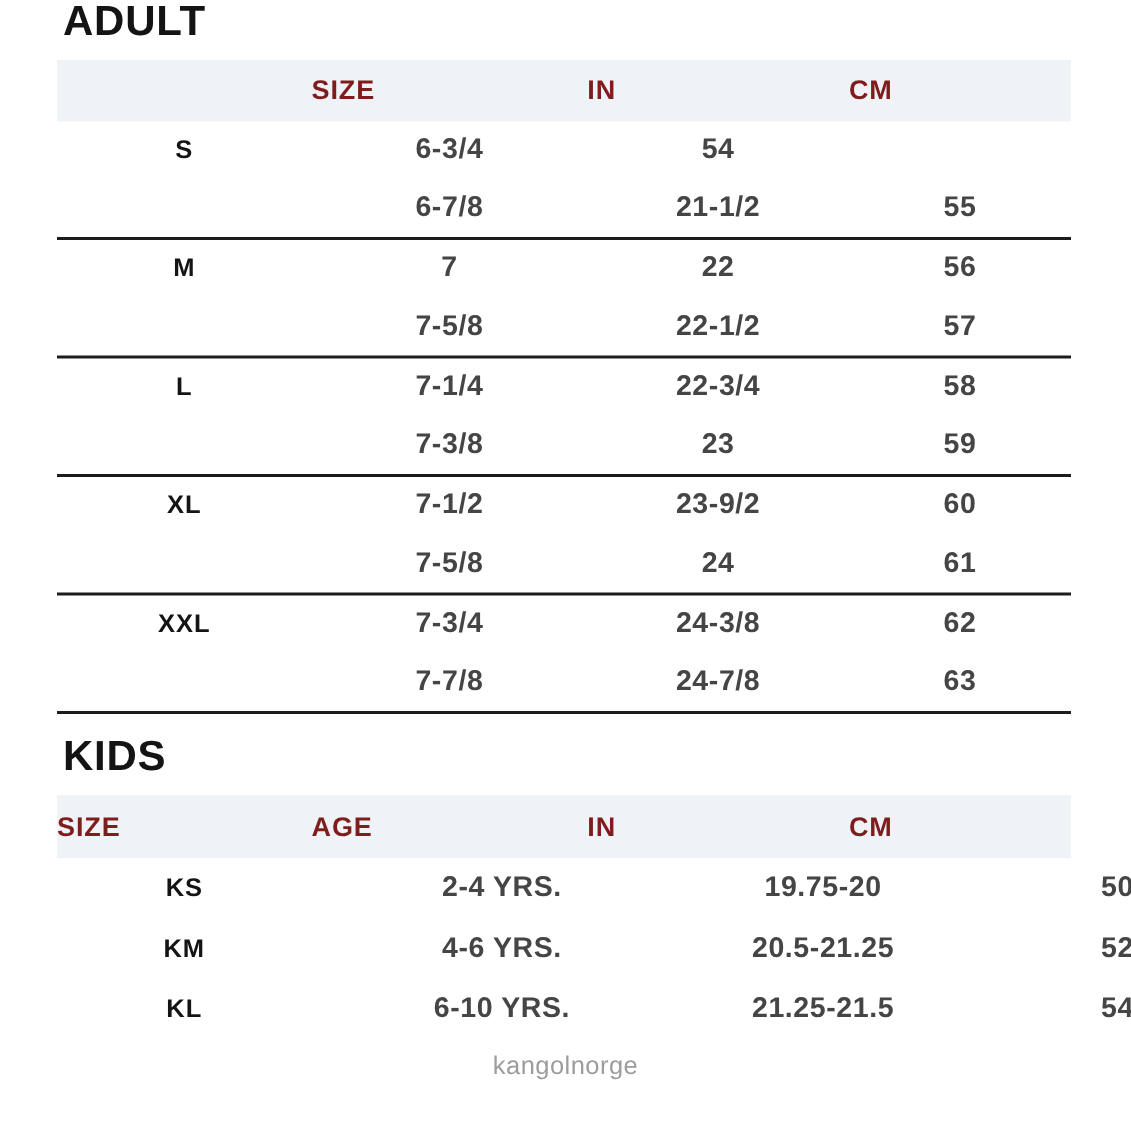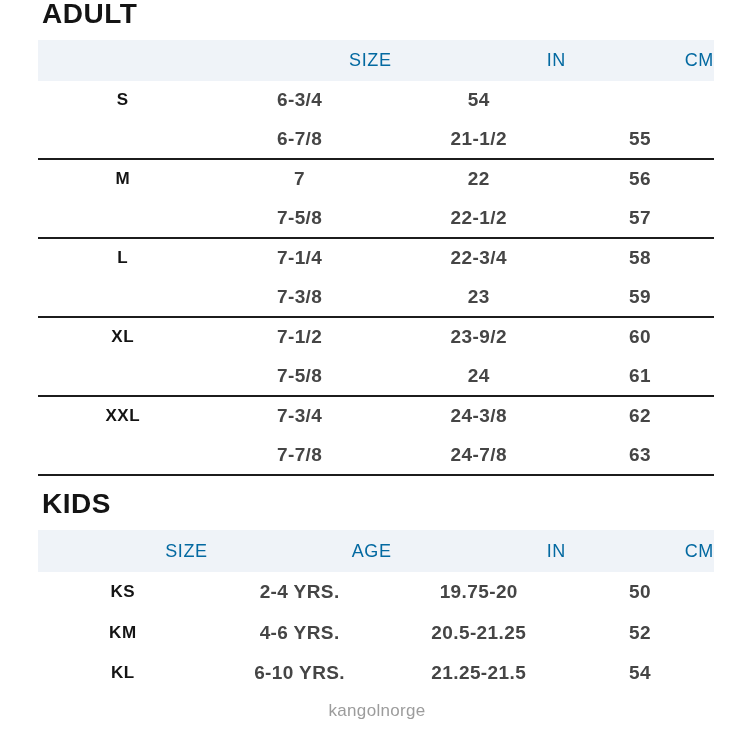--- a/index.html
+++ b/index.html
@@ -30,28 +30,28 @@
     display: grid;
     grid-template-columns: 25.1% 27.2% 25.8% 21.9%;
     align-items: center;
   }
   .table-header {
     height: 41px;
     background: #eff3f8;
   }
   .kids .table-header { height: 42px; }
   .header-cell {
-    text-align: right;
+    text-align: left;
     font-size: 18px;
-    font-weight: 400;
+    font-weight: 700;
     letter-spacing: 0.6px;
-    color: #0369a1;
+    color: #7f1d1d;
   }
   .data-row { height: 38.5px; }
-  .kids .data-row { height: 40.5px; }
+  .kids .data-row { height: 40.5px; gap: 35px; }
   .cell {
     text-align: center;
     font-size: 19px;
     font-weight: 700;
     color: #454545;
     letter-spacing: 0.4px;
   }
   .cell.label {
     font-size: 17px;
     font-weight: 700;

